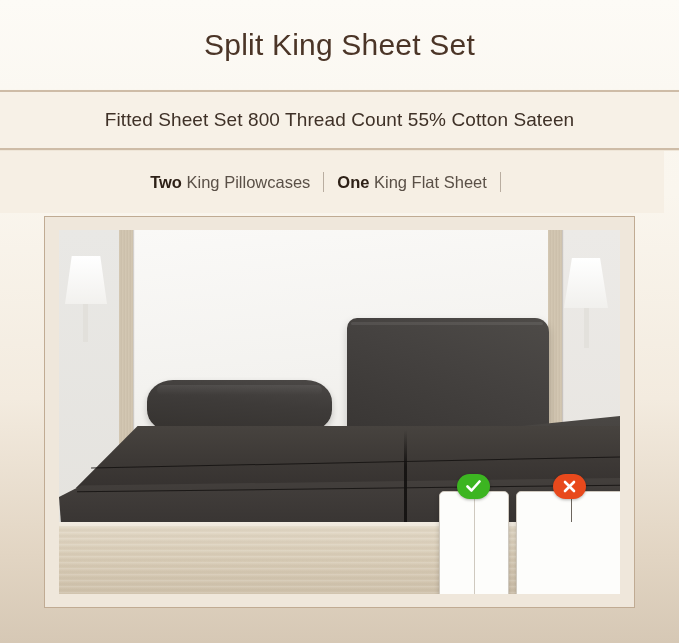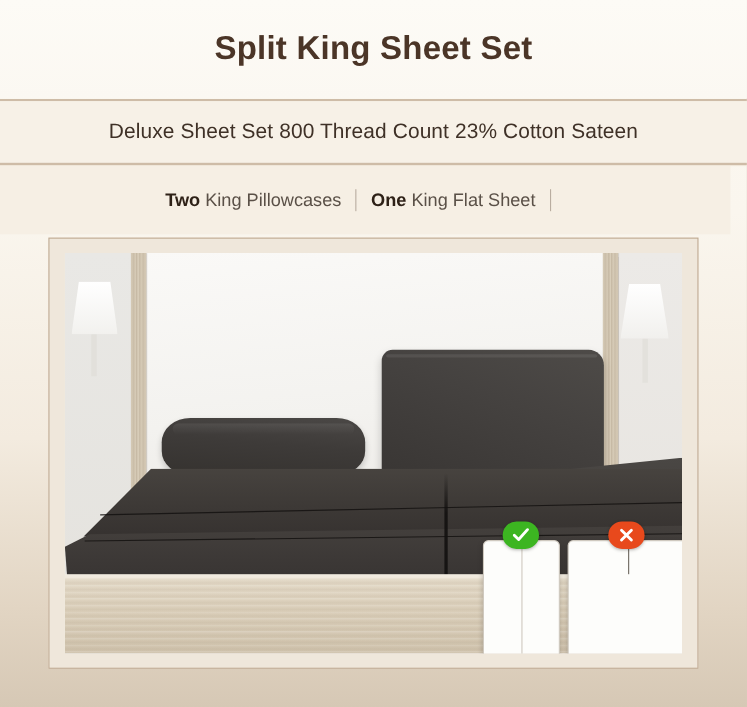--- a/index.html
+++ b/index.html
@@ -27,21 +27,21 @@
     left: 0; top: 0;
     width: 679px;
     height: 89px;
     background: linear-gradient(180deg, #fdfbf6 0%, #fbf8f2 100%);
     display: flex;
     align-items: center;
     justify-content: center;
   }
   .page-title {
     font-size: 30px;
-    font-weight: 700;
+    font-weight: 400;
     letter-spacing: 0.2px;
     color: #4b3527;
     white-space: nowrap;
   }
 
   
   .rule {
     position: absolute;
     left: 0;
     width: 679px;
@@ -352,21 +352,21 @@
 <div class="page">
 
   <div class="title-band">
     <div class="page-title">Split King Sheet Set</div>
   </div>
 
   <div class="rule r1"></div>
   <div class="rule-shadow s1"></div>
 
   <div class="subtitle-band">
-    <div class="subtitle"><span>Deluxe Sheet Set </span><span class="underlined">800 Thread Count</span><span> 23% Cotton Sateen</span></div>
+    <div class="subtitle"><span>Fitted Sheet Set </span><span class="underlined">800 Thread Count</span><span> 55% Cotton Sateen</span></div>
   </div>
 
   <div class="rule r2"></div>
   <div class="rule-shadow s2"></div>
 
   <div class="feature-row">
     <div class="feature-inner">
       <span class="feature-item"><span class="qty">Two</span><span> King Pillowcases</span></span>
       <span class="feature-sep"></span>
       <span class="feature-item"><span class="qty">One</span><span> King Flat Sheet</span></span>

